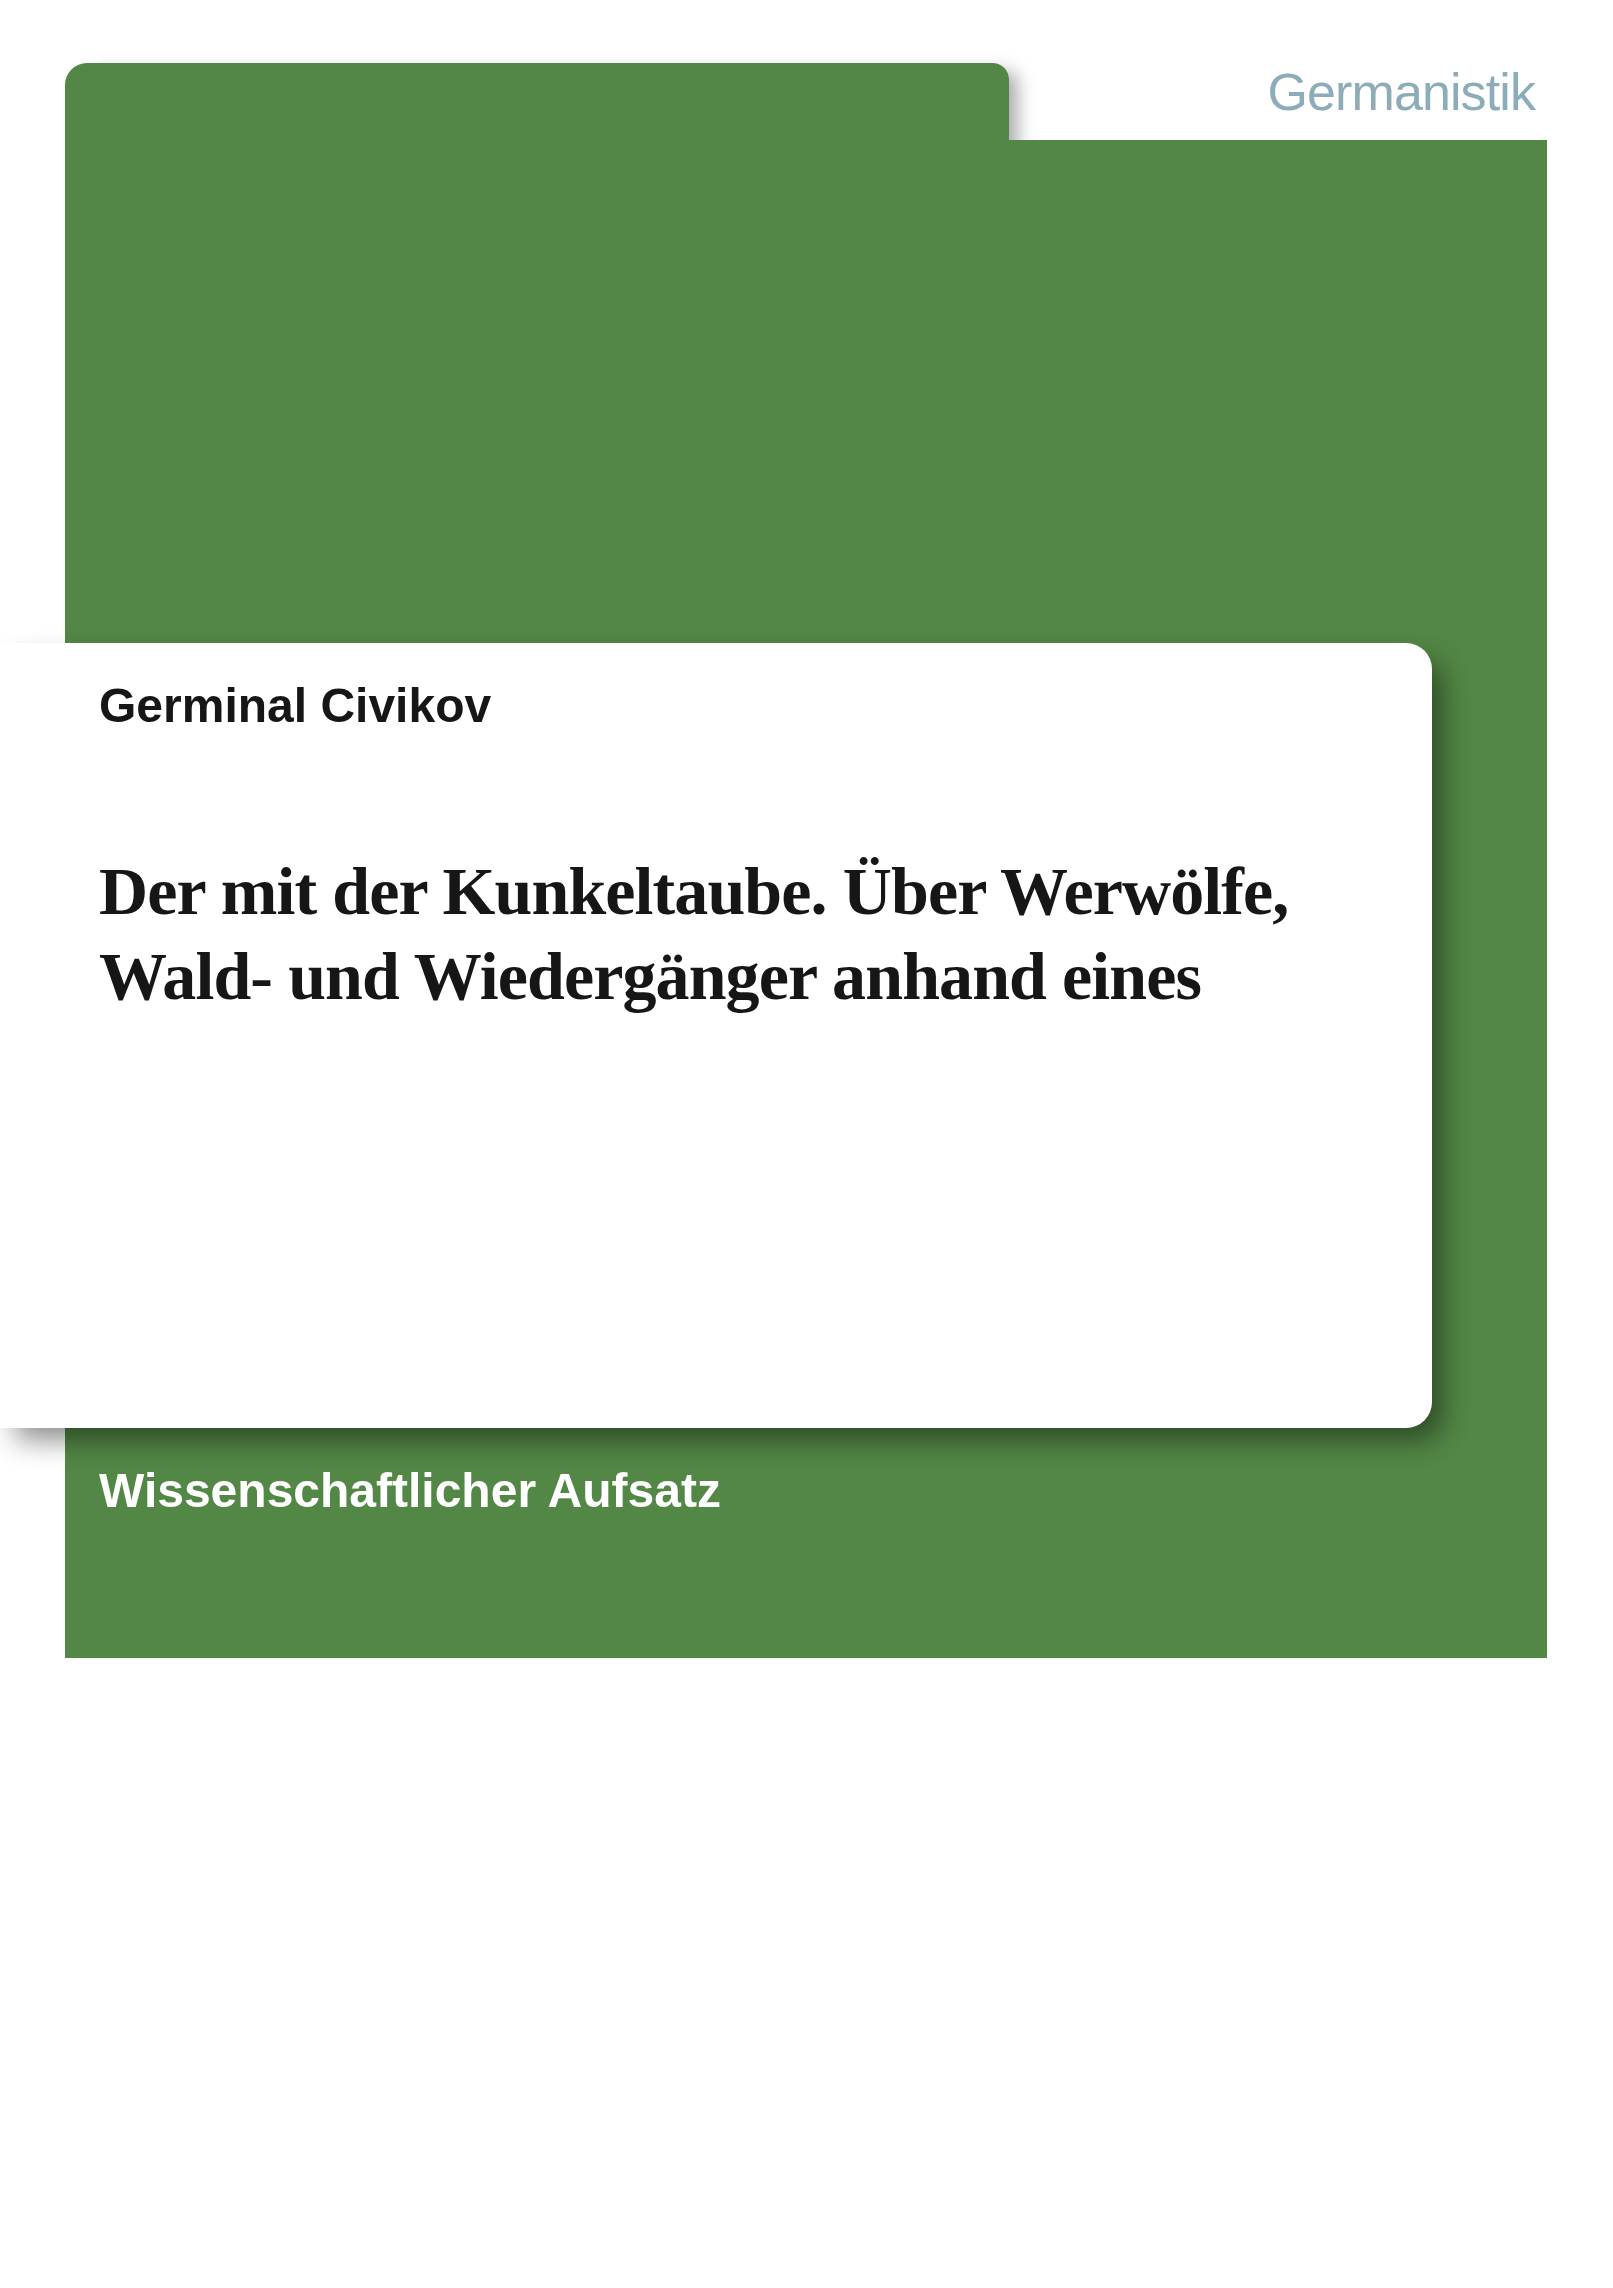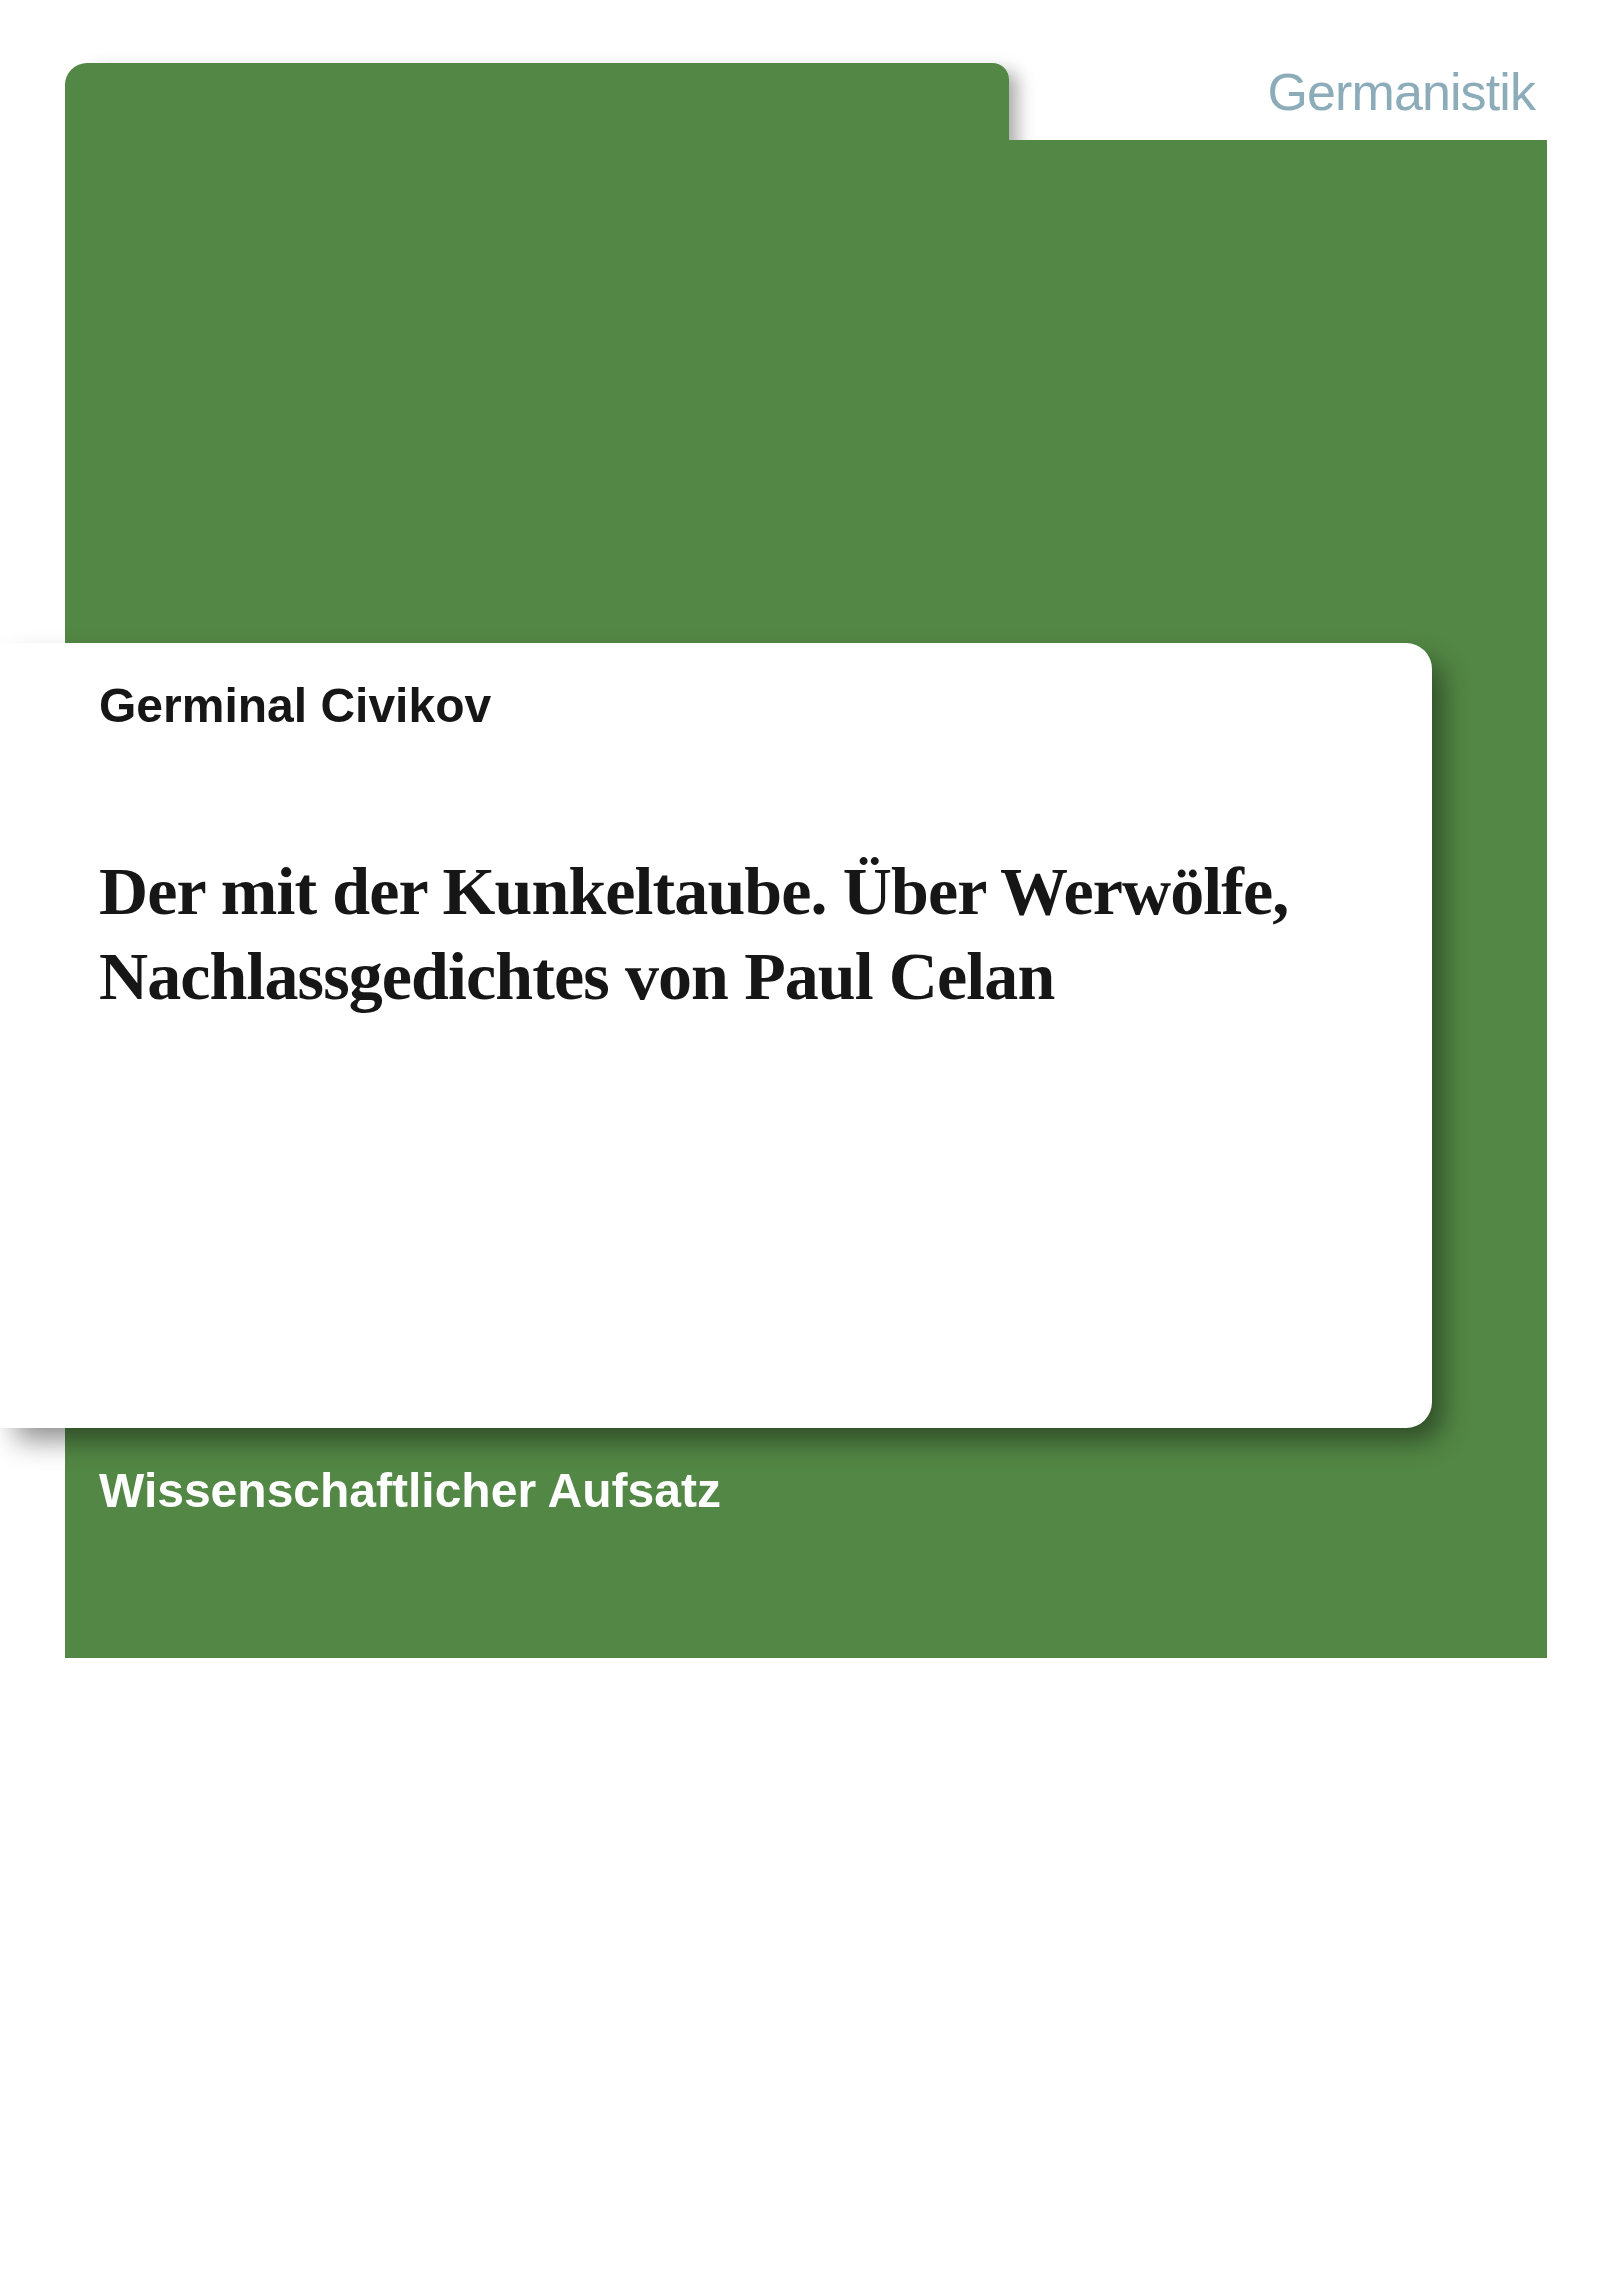--- a/index.html
+++ b/index.html
@@ -106,21 +106,21 @@
 
   <div class="cover-top"></div>
   <div class="cover-main"></div>
 
   <div class="category-label">Germanistik</div>
 
   <div class="title-card">
     <div class="author">Germinal Civikov</div>
     <div class="book-title">
       <span>Der mit der Kunkeltaube. Über Werwölfe,</span>
-      <span>Nachlassgedichtes von Paul Celan</span>
+      <span>Wald- und Wiedergänger anhand eines</span>
     </div>
   </div>
 
   <div class="doc-type">Wissenschaftlicher Aufsatz</div>
 
   <div class="grin-logo">
     <div class="logo-tile">G</div>
     <div class="logo-tile">R</div>
     <div class="logo-tile">I</div>
     <div class="logo-tile">N</div>

